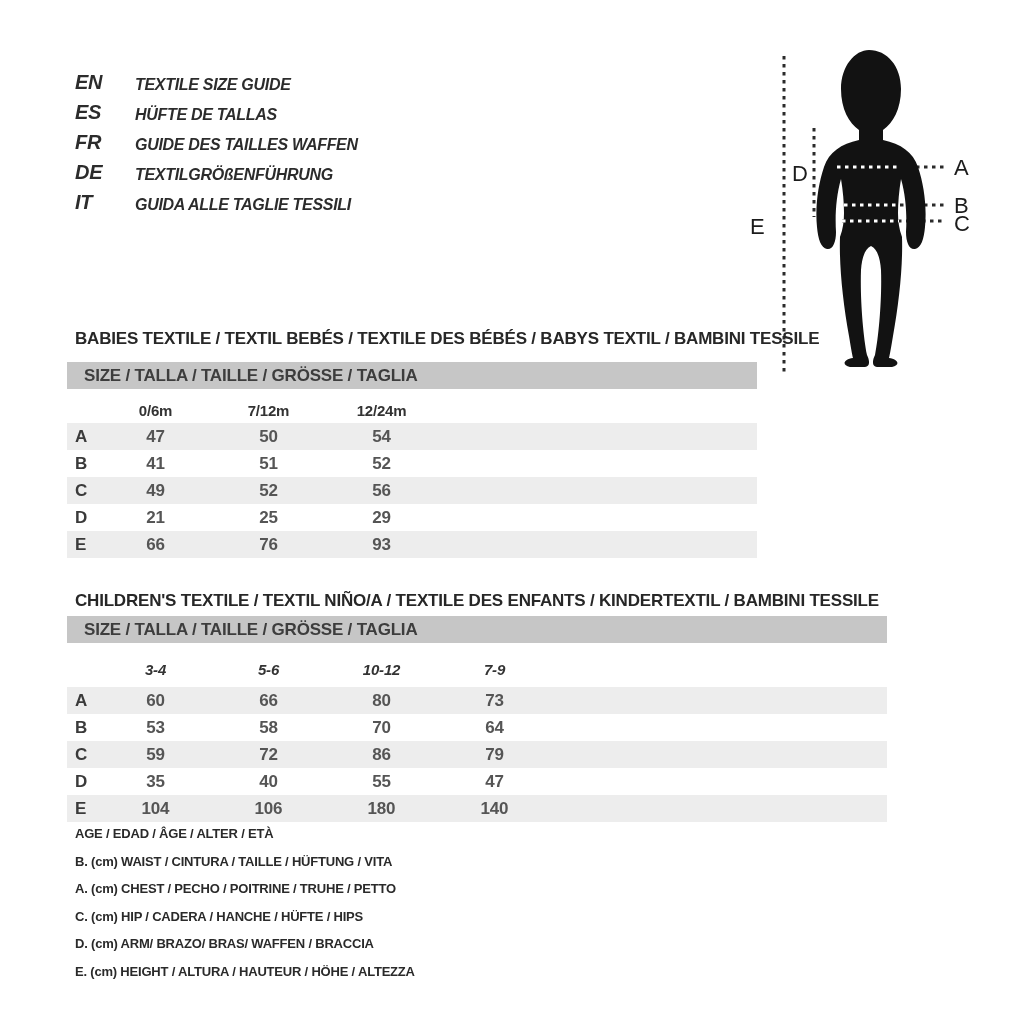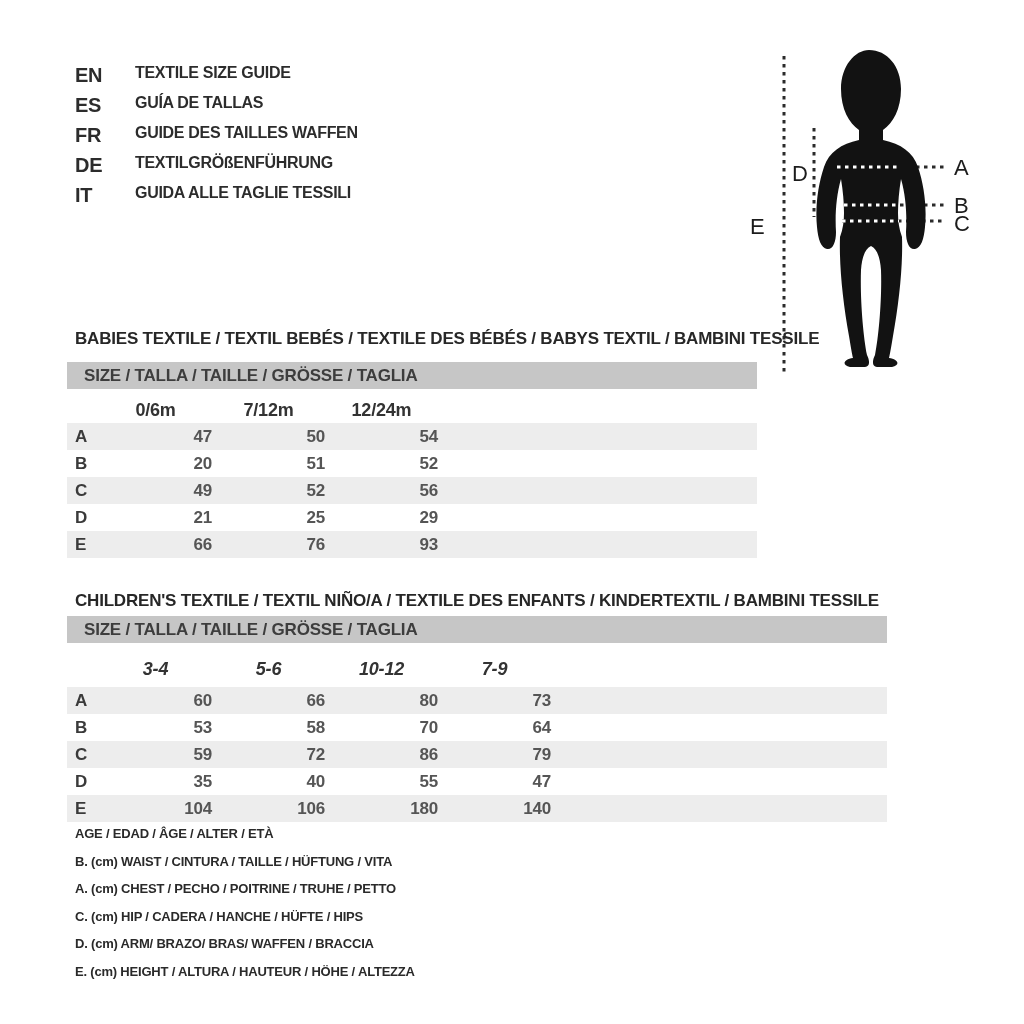--- a/index.html
+++ b/index.html
@@ -4,21 +4,21 @@
 <style>
   * { margin:0; padding:0; box-sizing:border-box; }
   html,body { background:#ffffff; }
   .page {
     position:relative; width:1024px; height:1024px; background:#fff;
     font-family:"Liberation Sans", sans-serif; color:#2e2e2e; overflow:hidden;
   }
 
   
   .languages { position:absolute; left:75px; top:64px; }
-  .lang-row { display:flex; height:30px; align-items:flex-start; }
+  .lang-row { display:flex; height:30px; align-items:flex-end;font-style:italic; }
   .lang-code {
     width:60px; font-size:20px; font-weight:700; letter-spacing:-0.3px; color:#2c2c2c;
   }
   .lang-label { font-size:16px; font-weight:700; letter-spacing:-0.3px; color:#2c2c2c; }
 
   
   .figure-svg { position:absolute; left:740px; top:40px; width:270px; height:340px; }
   .dash-dark  { stroke:#2b2b2b; stroke-width:3; stroke-dasharray:3.5 4.5; fill:none; }
   .dash-white { stroke:#ffffff; stroke-width:3; stroke-dasharray:3.5 4.5; fill:none; }
   .fig-label  { font-family:"Liberation Sans", sans-serif; font-size:22px; fill:#1c1c1c; font-weight:400; }
@@ -32,43 +32,43 @@
     position:absolute; left:67px; height:27px; background:#c6c6c6;
     font-size:17px; font-weight:700; letter-spacing:-0.2px; color:#3d3d3d;
     line-height:27px; padding-left:17px; white-space:nowrap;
   }
   .tgrid { position:absolute; left:67px; }
   .trow { display:grid; align-items:center; height:27px; }
   .babies-grid .trow, .children-grid .trow { grid-template-columns:32px 113px 113px 113px 113px; }
   .trow.hdr { height:34px; }
   .trow.shade { background:#ededed; }
   .cell-label { padding-left:8px; font-size:17px; font-weight:700; color:#3a3a3a; letter-spacing:-0.2px; }
-  .cell-colhead { text-align:center; font-size:18px; font-weight:700; color:#333333; letter-spacing:-0.2px;margin-top:8px; }
-  .cell-val { text-align:right; font-size:17px; font-weight:700; color:#555555; letter-spacing:-0.2px; }
+  .cell-colhead { text-align:center; font-size:15px; font-weight:700; color:#333333; letter-spacing:-0.2px;margin-top:8px; }
+  .cell-val { text-align:center; font-size:17px; font-weight:700; color:#555555; letter-spacing:-0.2px; }
 
   
   .legend { position:absolute; left:75px; top:820px; }
   .legend-line {
     height:27.5px; display:flex; align-items:center; font-size:13px; font-weight:700;
     letter-spacing:-0.2px; color:#2a2a2a; white-space:nowrap;
   }
 </style>
 </head>
 <body>
 
 <div class="page">
 
   <section class="languages">
     <div class="lang-row">
       <span class="lang-code">EN</span>
       <span class="lang-label">TEXTILE SIZE GUIDE</span>
     </div>
     <div class="lang-row">
       <span class="lang-code">ES</span>
-      <span class="lang-label">GUÍA DE TALLAS</span>
+      <span class="lang-label">HÜFTE DE TALLAS</span>
     </div>
     <div class="lang-row">
       <span class="lang-code">FR</span>
       <span class="lang-label">GUIDE DES TAILLES WAFFEN</span>
     </div>
     <div class="lang-row">
       <span class="lang-code">DE</span>
       <span class="lang-label">TEXTILGRÖßENFÜHRUNG</span>
     </div>
     <div class="lang-row">
@@ -144,21 +144,21 @@
       <span class="cell-colhead">12/24m</span>
     </div>
     <div class="trow shade">
       <span class="cell-label">A</span>
       <span class="cell-val">47</span>
       <span class="cell-val">50</span>
       <span class="cell-val">54</span>
     </div>
     <div class="trow">
       <span class="cell-label">B</span>
-      <span class="cell-val">20</span>
+      <span class="cell-val">41</span>
       <span class="cell-val">51</span>
       <span class="cell-val">52</span>
     </div>
     <div class="trow shade">
       <span class="cell-label">C</span>
       <span class="cell-val">49</span>
       <span class="cell-val">52</span>
       <span class="cell-val">56</span>
     </div>
     <div class="trow">

